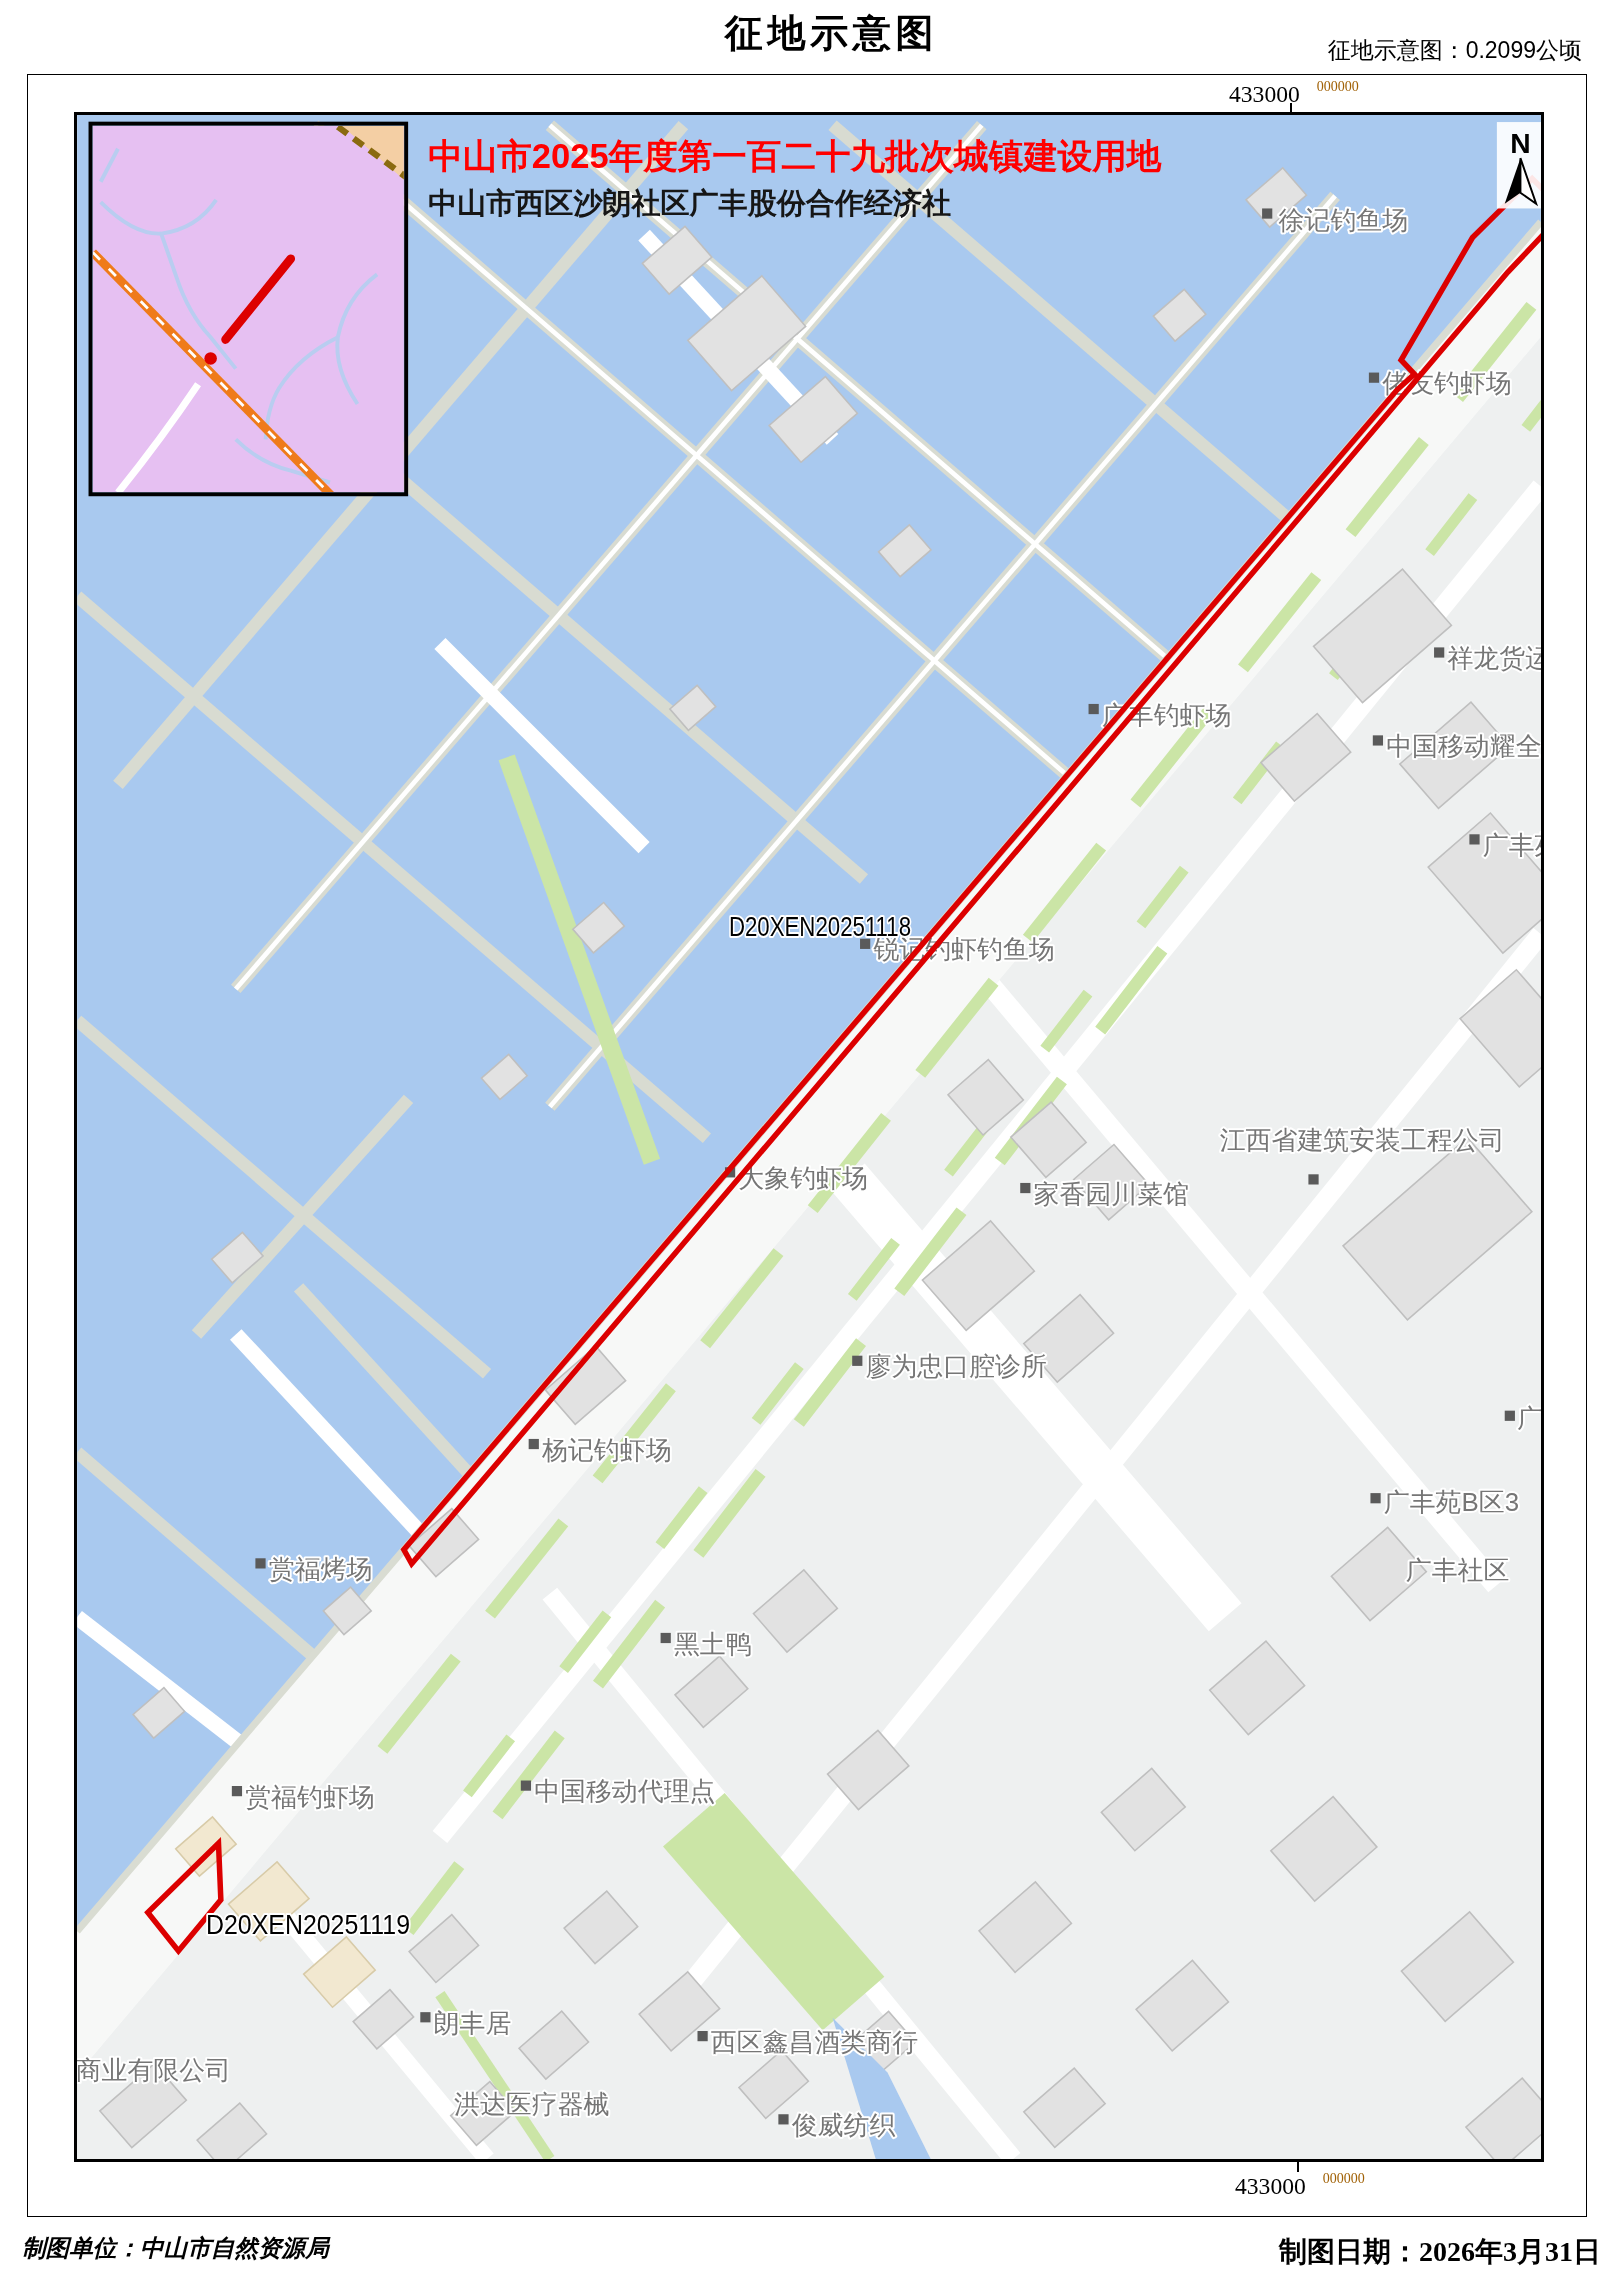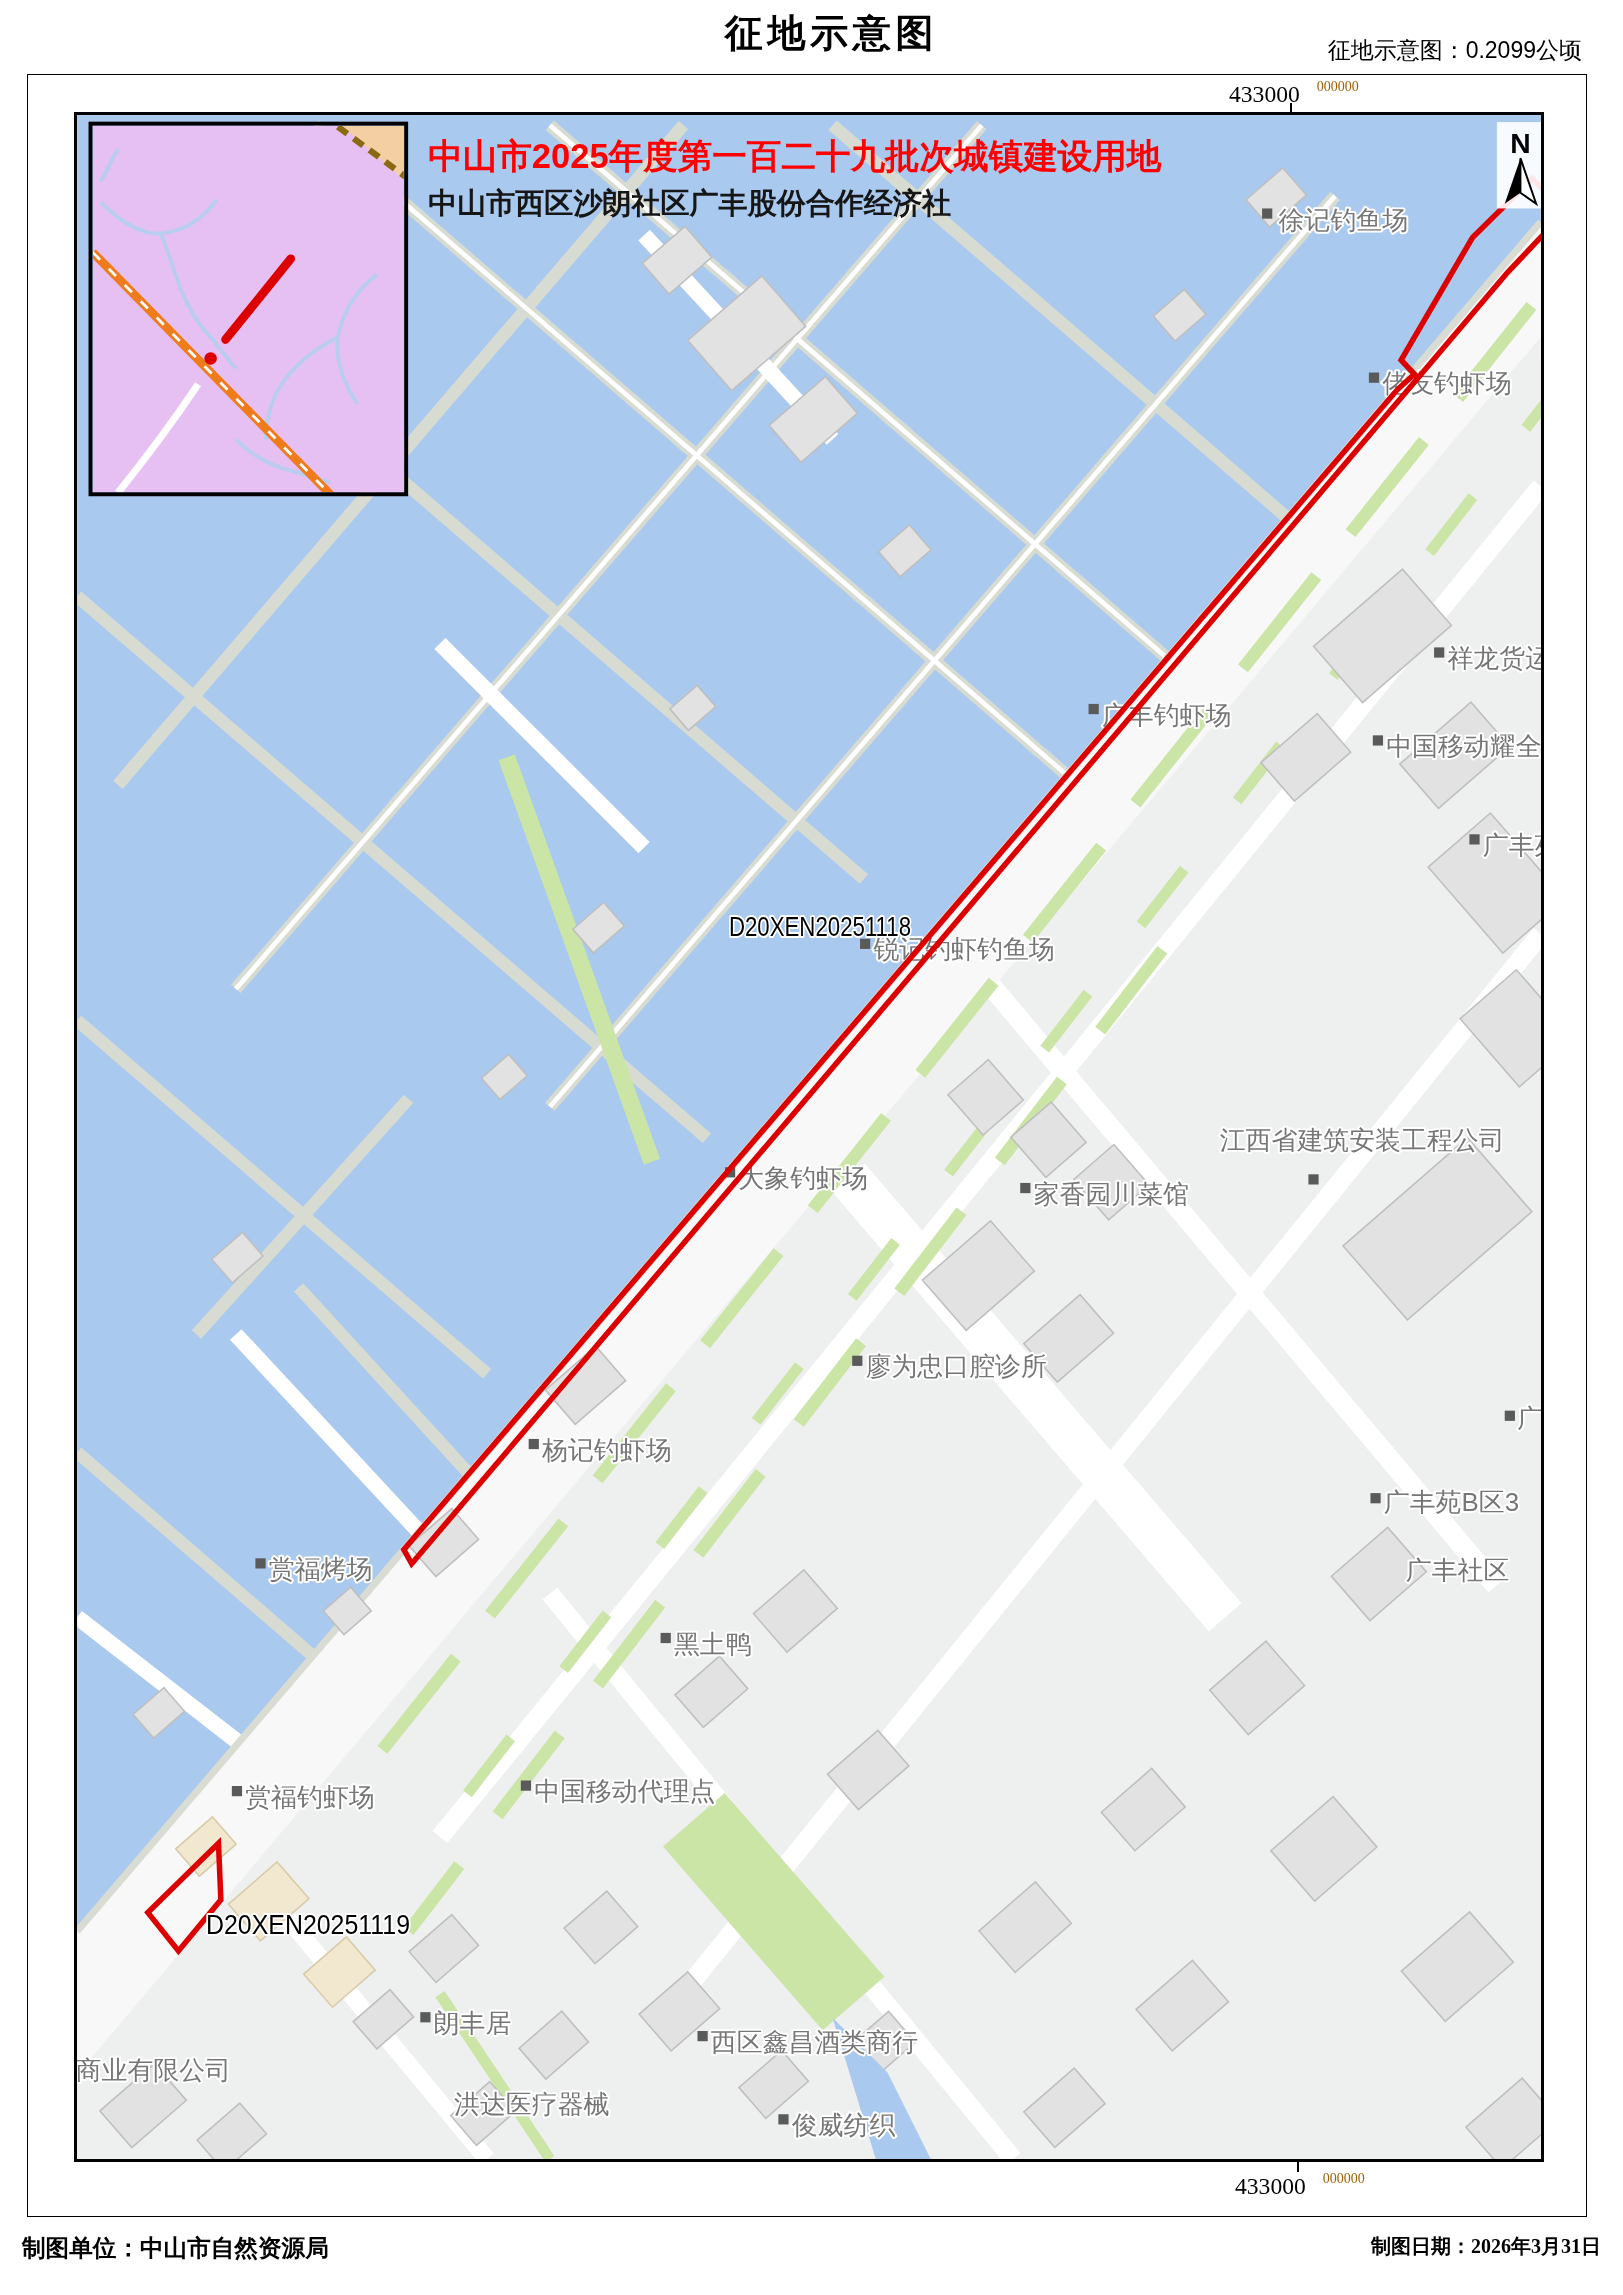--- a/index.html
+++ b/index.html
@@ -10,22 +10,22 @@
   .outer-border{left:27px;top:74px;width:1558px;height:2141px;border:1.6px solid #000;}
   .map-frame{left:74px;top:112px;width:1464px;height:2044px;border:3.1px solid #000;}
   .map-frame svg{display:block;}
   .coord{font-family:"Liberation Serif",serif;font-size:23.6px;white-space:nowrap;}
   .coord .sup{font-size:14px;color:#a16207;vertical-align:11px;margin-left:17px;}
   .coord-top{left:1229px;top:79px;}
   .coord-bottom{left:1235px;top:2171px;}
   .tick{background:#000;width:2.4px;}
   .tick-top{left:1290px;top:103px;height:12.6px;}
   .tick-bottom{left:1297px;top:2161px;height:11px;}
-  .footer-left{left:22px;top:2232px;font-size:23.6px;font-weight:700;white-space:nowrap;}
-  .footer-right{right:22px;top:2233px;font-size:20px;font-weight:600;font-family:"Liberation Serif",serif;white-space:nowrap;}
+  .footer-left{left:22px;top:2232px;font-size:23.6px;font-weight:700;white-space:nowrap;font-style:italic;}
+  .footer-right{right:22px;top:2233px;font-size:28px;font-weight:600;font-family:"Liberation Serif",serif;white-space:nowrap;}
   
   .mlabel{font-family:"Liberation Sans",sans-serif;font-size:33px;font-weight:500;fill:#767676;
           paint-order:stroke;stroke:#ffffff;stroke-width:5px;stroke-linejoin:round;}
   .plabel{font-family:"Liberation Sans",sans-serif;font-size:36px;font-weight:400;fill:#000000;
           paint-order:stroke;stroke:#ffffff;stroke-width:5px;stroke-linejoin:round;}
   .redtitle{font-family:"Liberation Sans",sans-serif;font-size:44px;font-weight:700;fill:#ff0000;}
   .orgline{font-family:"Liberation Sans",sans-serif;font-size:37px;font-weight:600;fill:#161616;}
   .nlabel{font-family:"Liberation Sans",sans-serif;font-size:36px;font-weight:700;fill:#000;}
 </style>
 </head>

